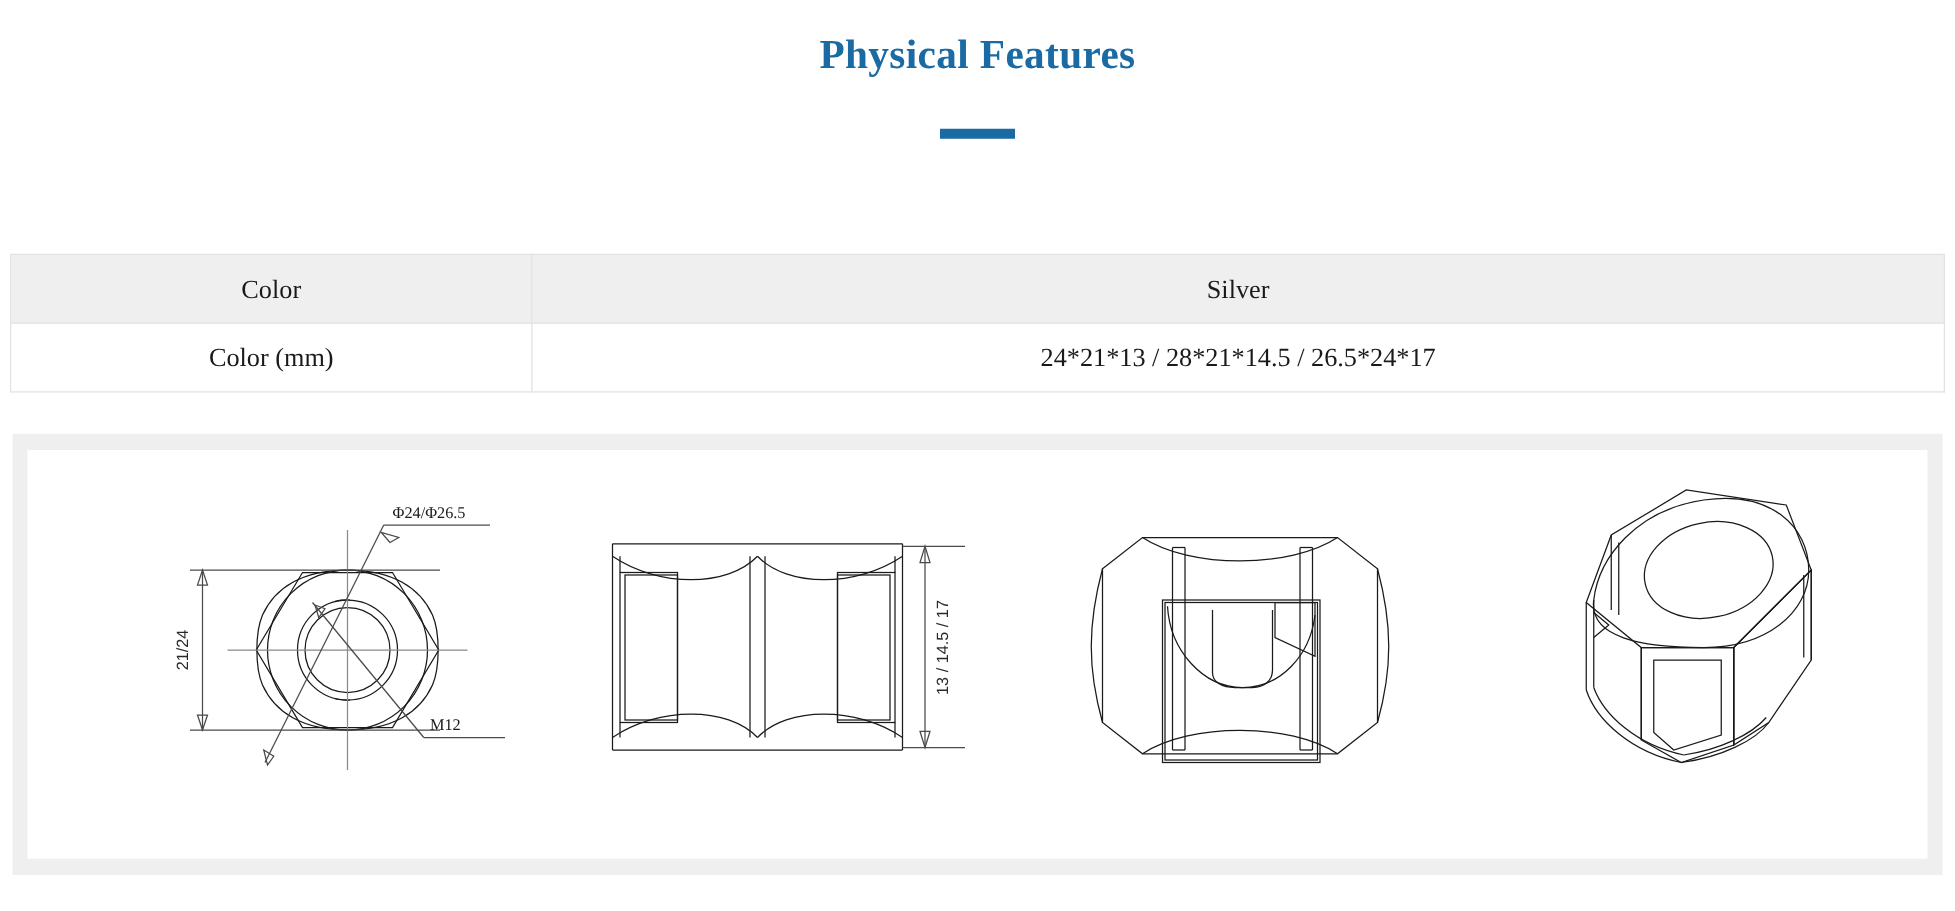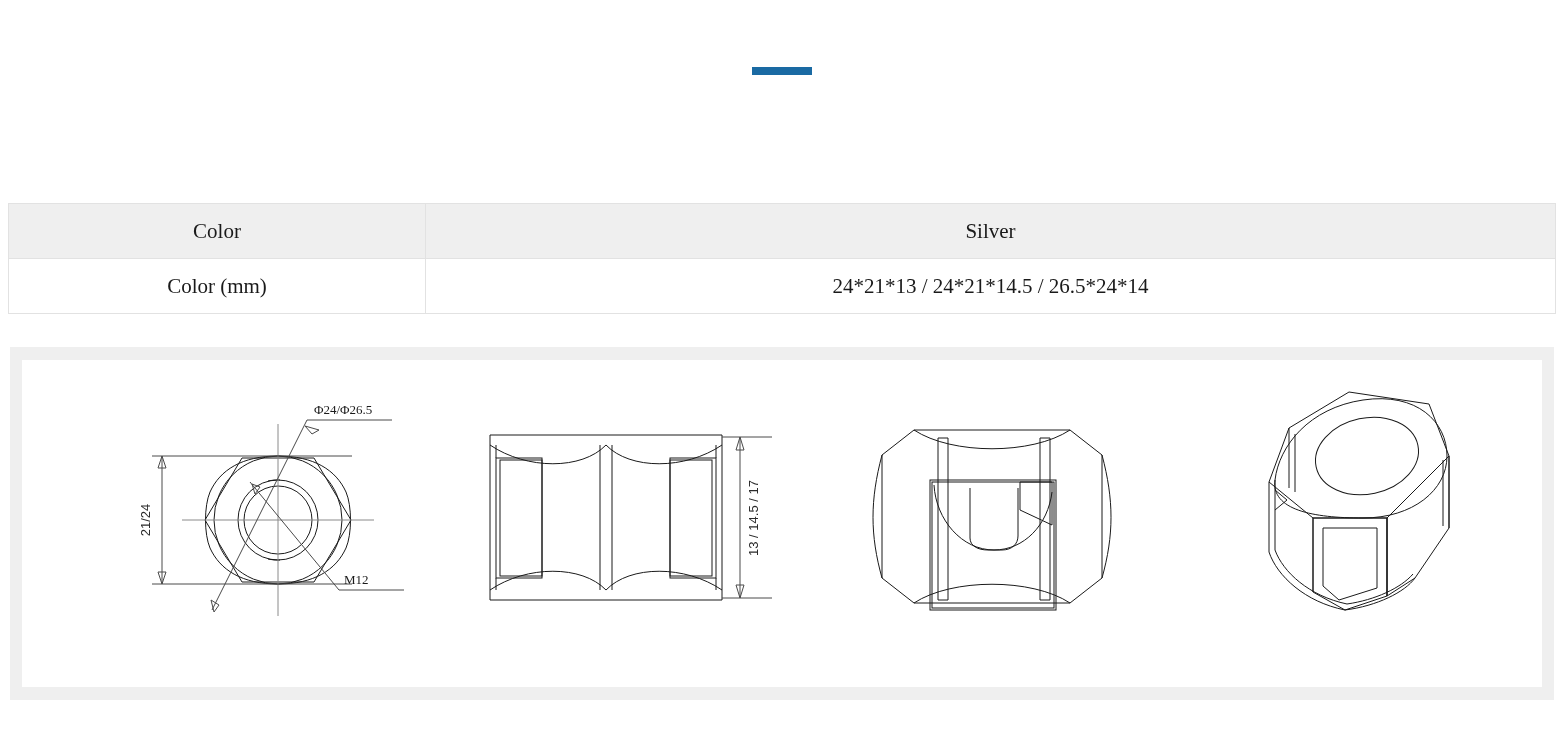--- a/index.html
+++ b/index.html
@@ -114,33 +114,34 @@
   .dimtext-rot {
     font-family: "Liberation Sans", "DejaVu Sans", sans-serif;
     font-size: 13px;
     fill: #2a2a2a;
   }
 </style>
 </head>
 <body>
 
 <div class="title-block">
+  <h1 class="page-title">Physical Features</h1>
   <div class="title-rule"></div>
 </div>
 
 <div class="spec-table-wrap">
   <table class="spec-table">
     <tbody>
       <tr class="row-shaded">
         <td class="label-cell">Color</td>
         <td class="value-cell">Silver</td>
       </tr>
       <tr class="row-plain">
         <td class="label-cell">Color (mm)</td>
-        <td class="value-cell">24*21*13 / 24*21*14.5 / 26.5*24*14</td>
+        <td class="value-cell">24*21*13 / 28*21*14.5 / 26.5*24*17</td>
       </tr>
     </tbody>
   </table>
 </div>
 
 <div class="drawing-panel">
   <div class="drawing-inner">
 
     <div class="drawing-figure fig-1">
       <svg width="340" height="300" viewBox="0 0 340 300">

